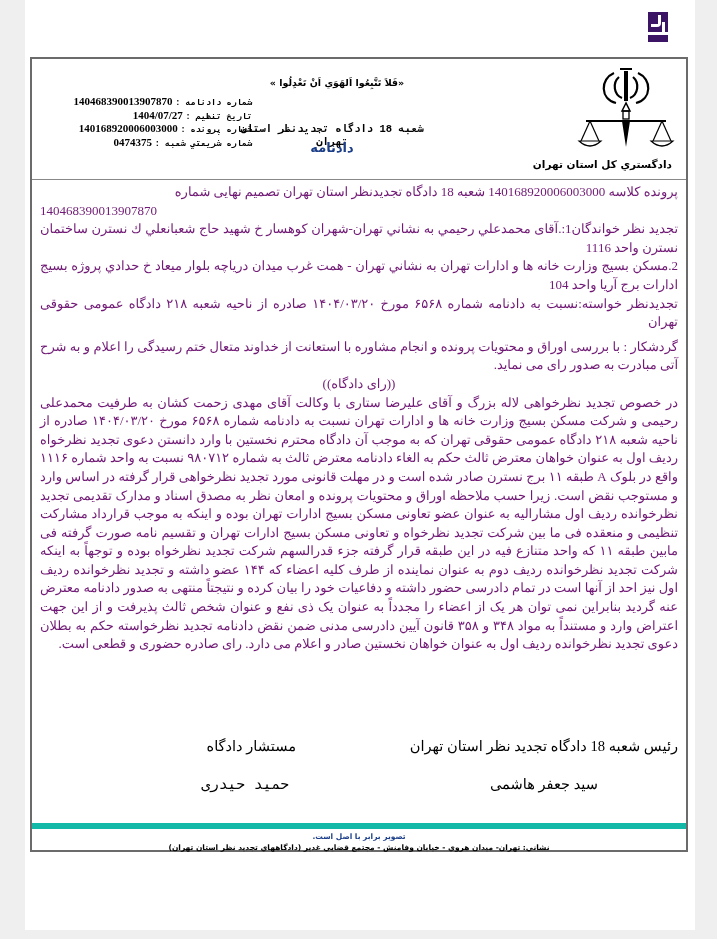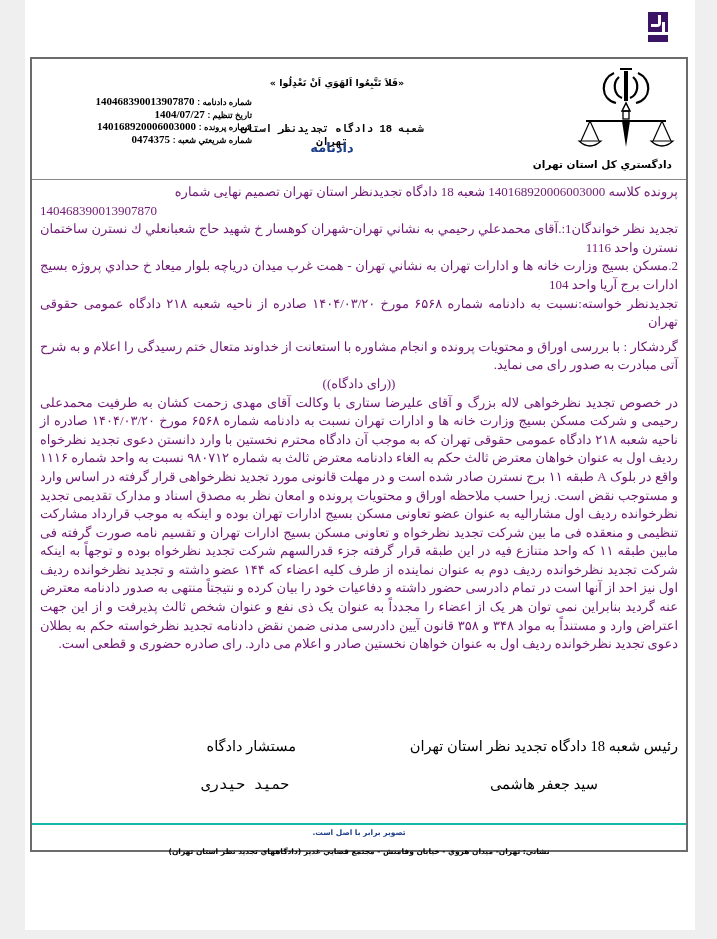--- a/index.html
+++ b/index.html
@@ -38,39 +38,39 @@
     font-family:Liberation Mono, monospace; font-size:10.5px; font-weight:bold;
   }
   .doc-title {
     position:absolute; left:200px; width:200px; top:81px; text-align:center; direction:rtl;
     font-family:"DejaVu Sans", sans-serif; font-size:13px; font-weight:bold; color:#1d3f8a;
   }
   .meta {
     position:absolute; left:20px; top:37px; width:200px; direction:rtl; text-align:right;
     font-size:11px; font-weight:bold; line-height:11.5px;
   }
-  .meta .lbl { font-family:Liberation Sans, sans-serif; font-size:8.5px; }
+  .meta .lbl { font-family:Liberation Mono, monospace; font-size:8.5px; }
   .body {
     position:absolute; left:8px; right:8px; top:124px;
     direction:rtl; text-align:justify; font-size:13px; line-height:18.6px; color:#701a75;
   }
   .body p { margin:0; }
   .num { display:block; text-align:left; }
   .spacer { height:6px; }
   .ruling-title { text-align:center; margin:14px 0 6px 0; }
   .sign-row {
     position:absolute; left:0; right:0; direction:rtl; font-size:14.6px;
   }
   .sign-row span { position:absolute; }
   .footer {
-    position:absolute; left:0; top:764px; width:654px; height:27px; border-top:2px solid #14b8a6;
+    position:absolute; left:0; top:764px; width:654px; height:27px; border-top:6px solid #14b8a6;
     text-align:center; direction:rtl; font-family:"DejaVu Sans", sans-serif; font-weight:bold;
   }
   .footer .certified { font-size:7.5px; color:#1d3f8a; margin-top:3px; }
-  .footer .address { font-size:7.5px; color:#000; margin-top:10px; }
+  .footer .address { font-size:7.5px; color:#000; margin-top:2px; }
 </style>
 </head>
 <body>
 
 <div class="page">
   <div class="logo">
     <div class="g1"></div>
       <div class="g3"></div>
       <div class="g2"></div>
   </div>

